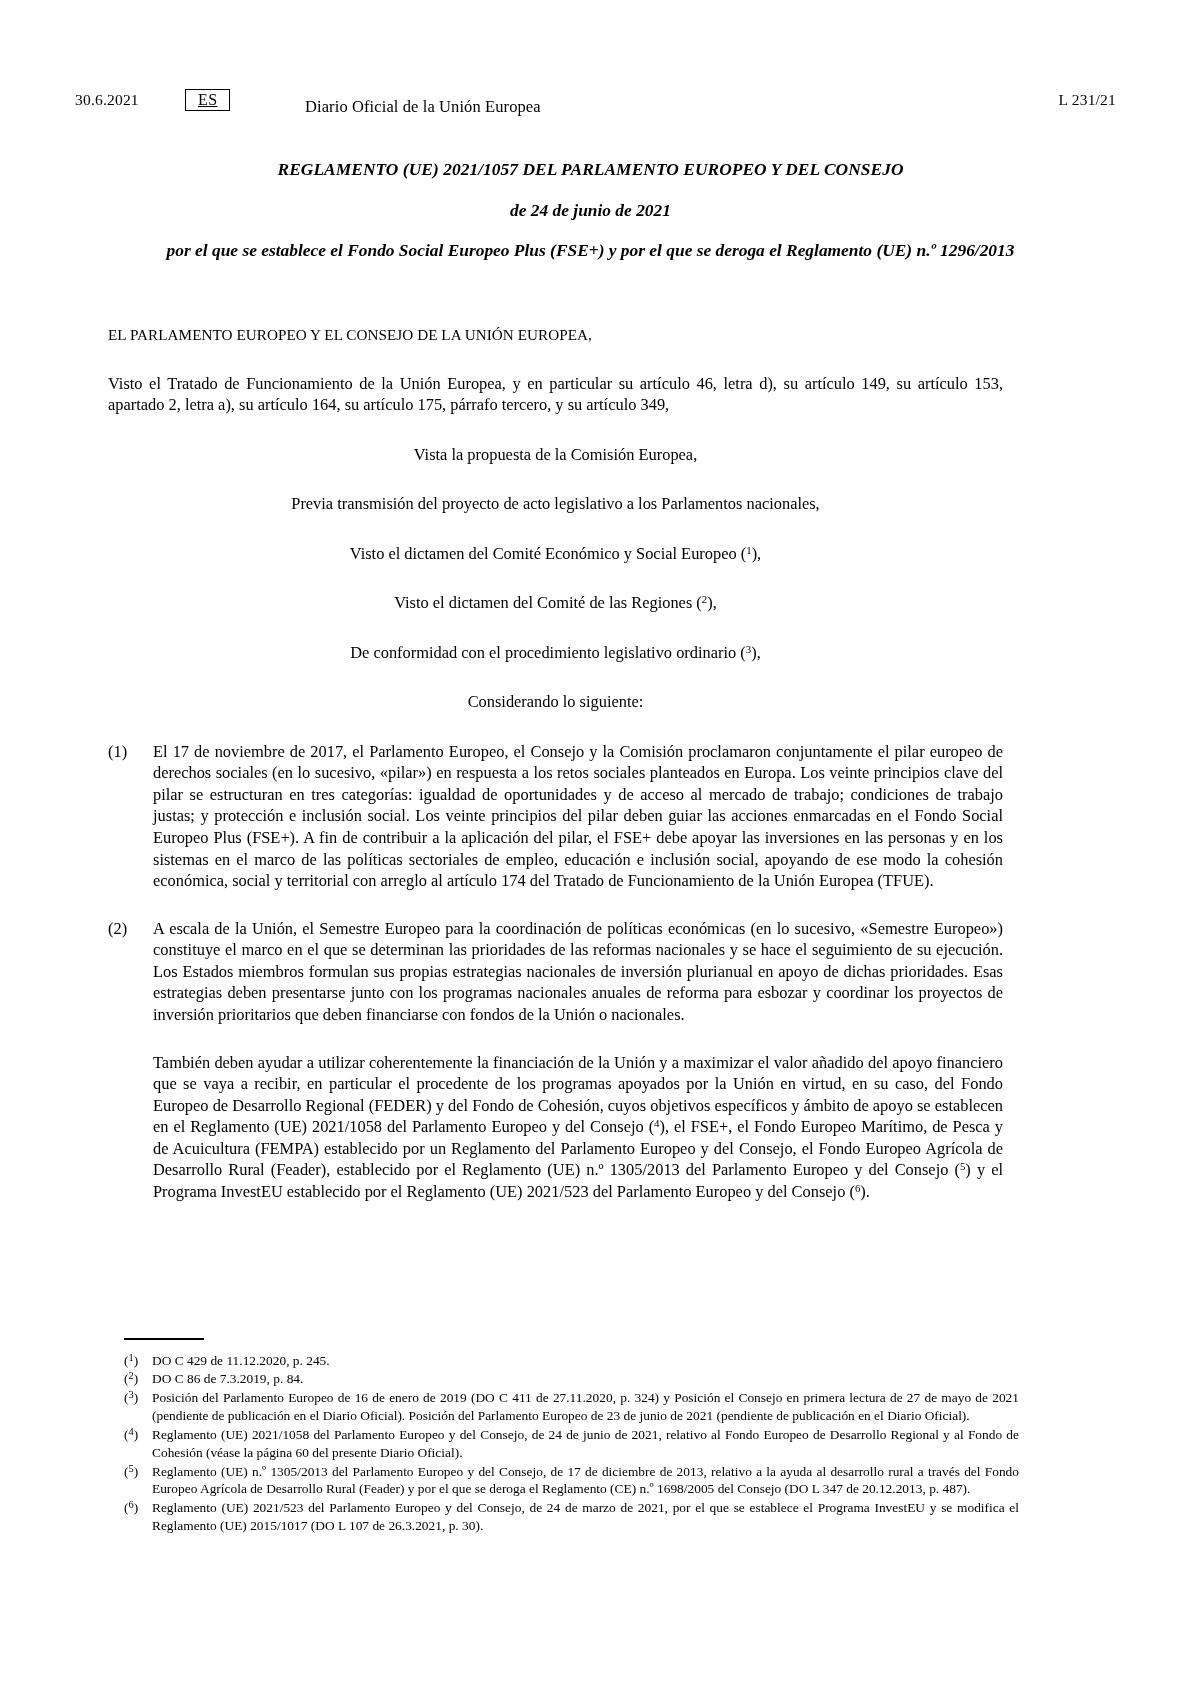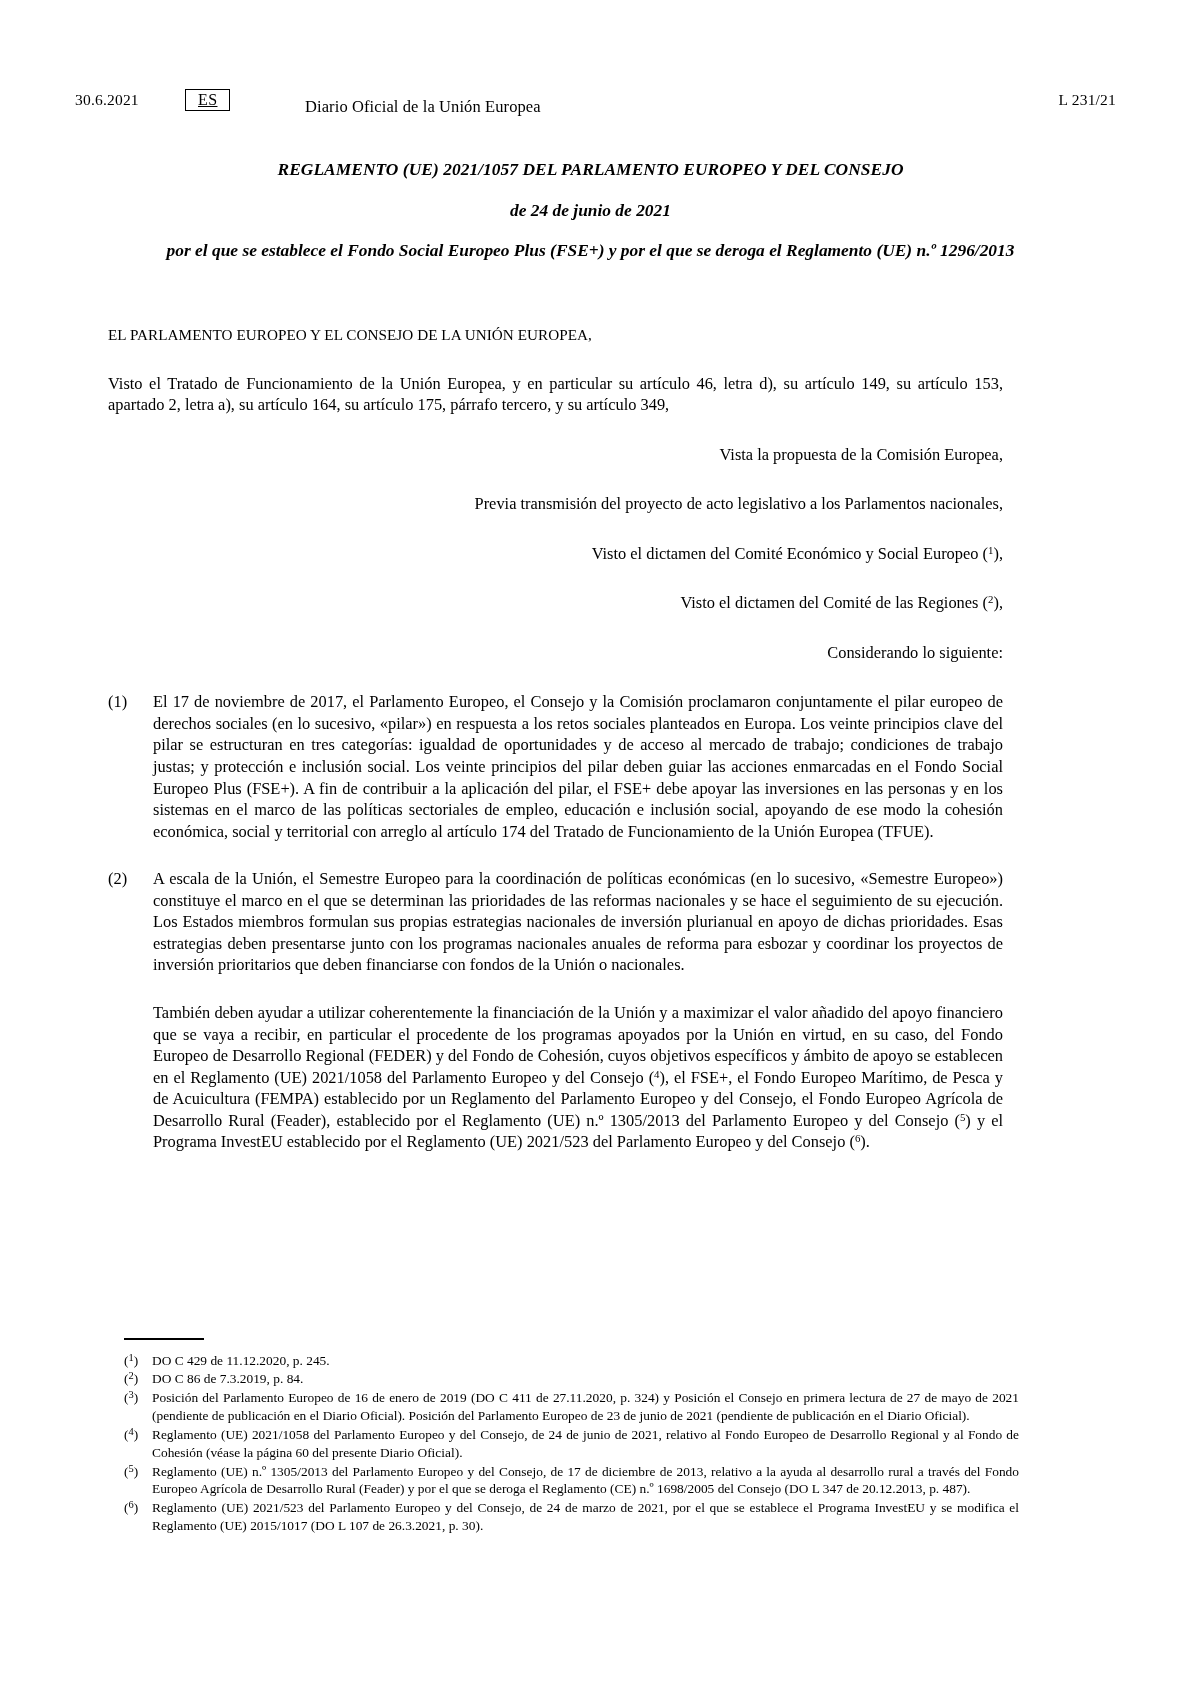--- a/index.html
+++ b/index.html
@@ -109,21 +109,21 @@
     line-height: 1.31;
     text-align: justify;
     margin-bottom: 28px;
   }
   .preamble.caps {
     font-size: 15.2px;
     letter-spacing: 0.05px;
     text-align: left;
   }
   .preamble.nojust {
-    text-align: right;
+    text-align: center;
   }
 
   .recital {
     display: flex;
     font-size: 16.4px;
     line-height: 1.315;
     margin-bottom: 26px;
   }
   .recital-num {
     flex: 0 0 auto;
@@ -208,20 +208,21 @@
     <div class="preamble">Visto el Tratado de Funcionamiento de la Unión Europea, y en particular su artículo 46, letra d), su artículo 149, su artículo 153, apartado 2, letra a), su artículo 164, su artículo 175, párrafo tercero, y su artículo 349,</div>
 
     <div class="preamble nojust">Vista la propuesta de la Comisión Europea,</div>
 
     <div class="preamble nojust">Previa transmisión del proyecto de acto legislativo a los Parlamentos nacionales,</div>
 
     <div class="preamble nojust"><span>Visto el dictamen del Comité Económico y Social Europeo (</span><sup class="fn">1</sup><span>),</span></div>
 
     <div class="preamble nojust"><span>Visto el dictamen del Comité de las Regiones (</span><sup class="fn">2</sup><span>),</span></div>
 
+    <div class="preamble nojust"><span>De conformidad con el procedimiento legislativo ordinario (</span><sup class="fn">3</sup><span>),</span></div>
 
     <div class="preamble nojust">Considerando lo siguiente:</div>
 
     <div class="recital">
       <div class="recital-num">(1)</div>
       <div class="recital-body">
         <p>El 17 de noviembre de 2017, el Parlamento Europeo, el Consejo y la Comisión proclamaron conjuntamente el pilar europeo de derechos sociales (en lo sucesivo, «pilar») en respuesta a los retos sociales planteados en Europa. Los veinte principios clave del pilar se estructuran en tres categorías: igualdad de oportunidades y de acceso al mercado de trabajo; condiciones de trabajo justas; y protección e inclusión social. Los veinte principios del pilar deben guiar las acciones enmarcadas en el Fondo Social Europeo Plus (FSE+). A fin de contribuir a la aplicación del pilar, el FSE+ debe apoyar las inversiones en las personas y en los sistemas en el marco de las políticas sectoriales de empleo, educación e inclusión social, apoyando de ese modo la cohesión económica, social y territorial con arreglo al artículo 174 del Tratado de Funcionamiento de la Unión Europea (TFUE).</p>
       </div>
     </div>
 

